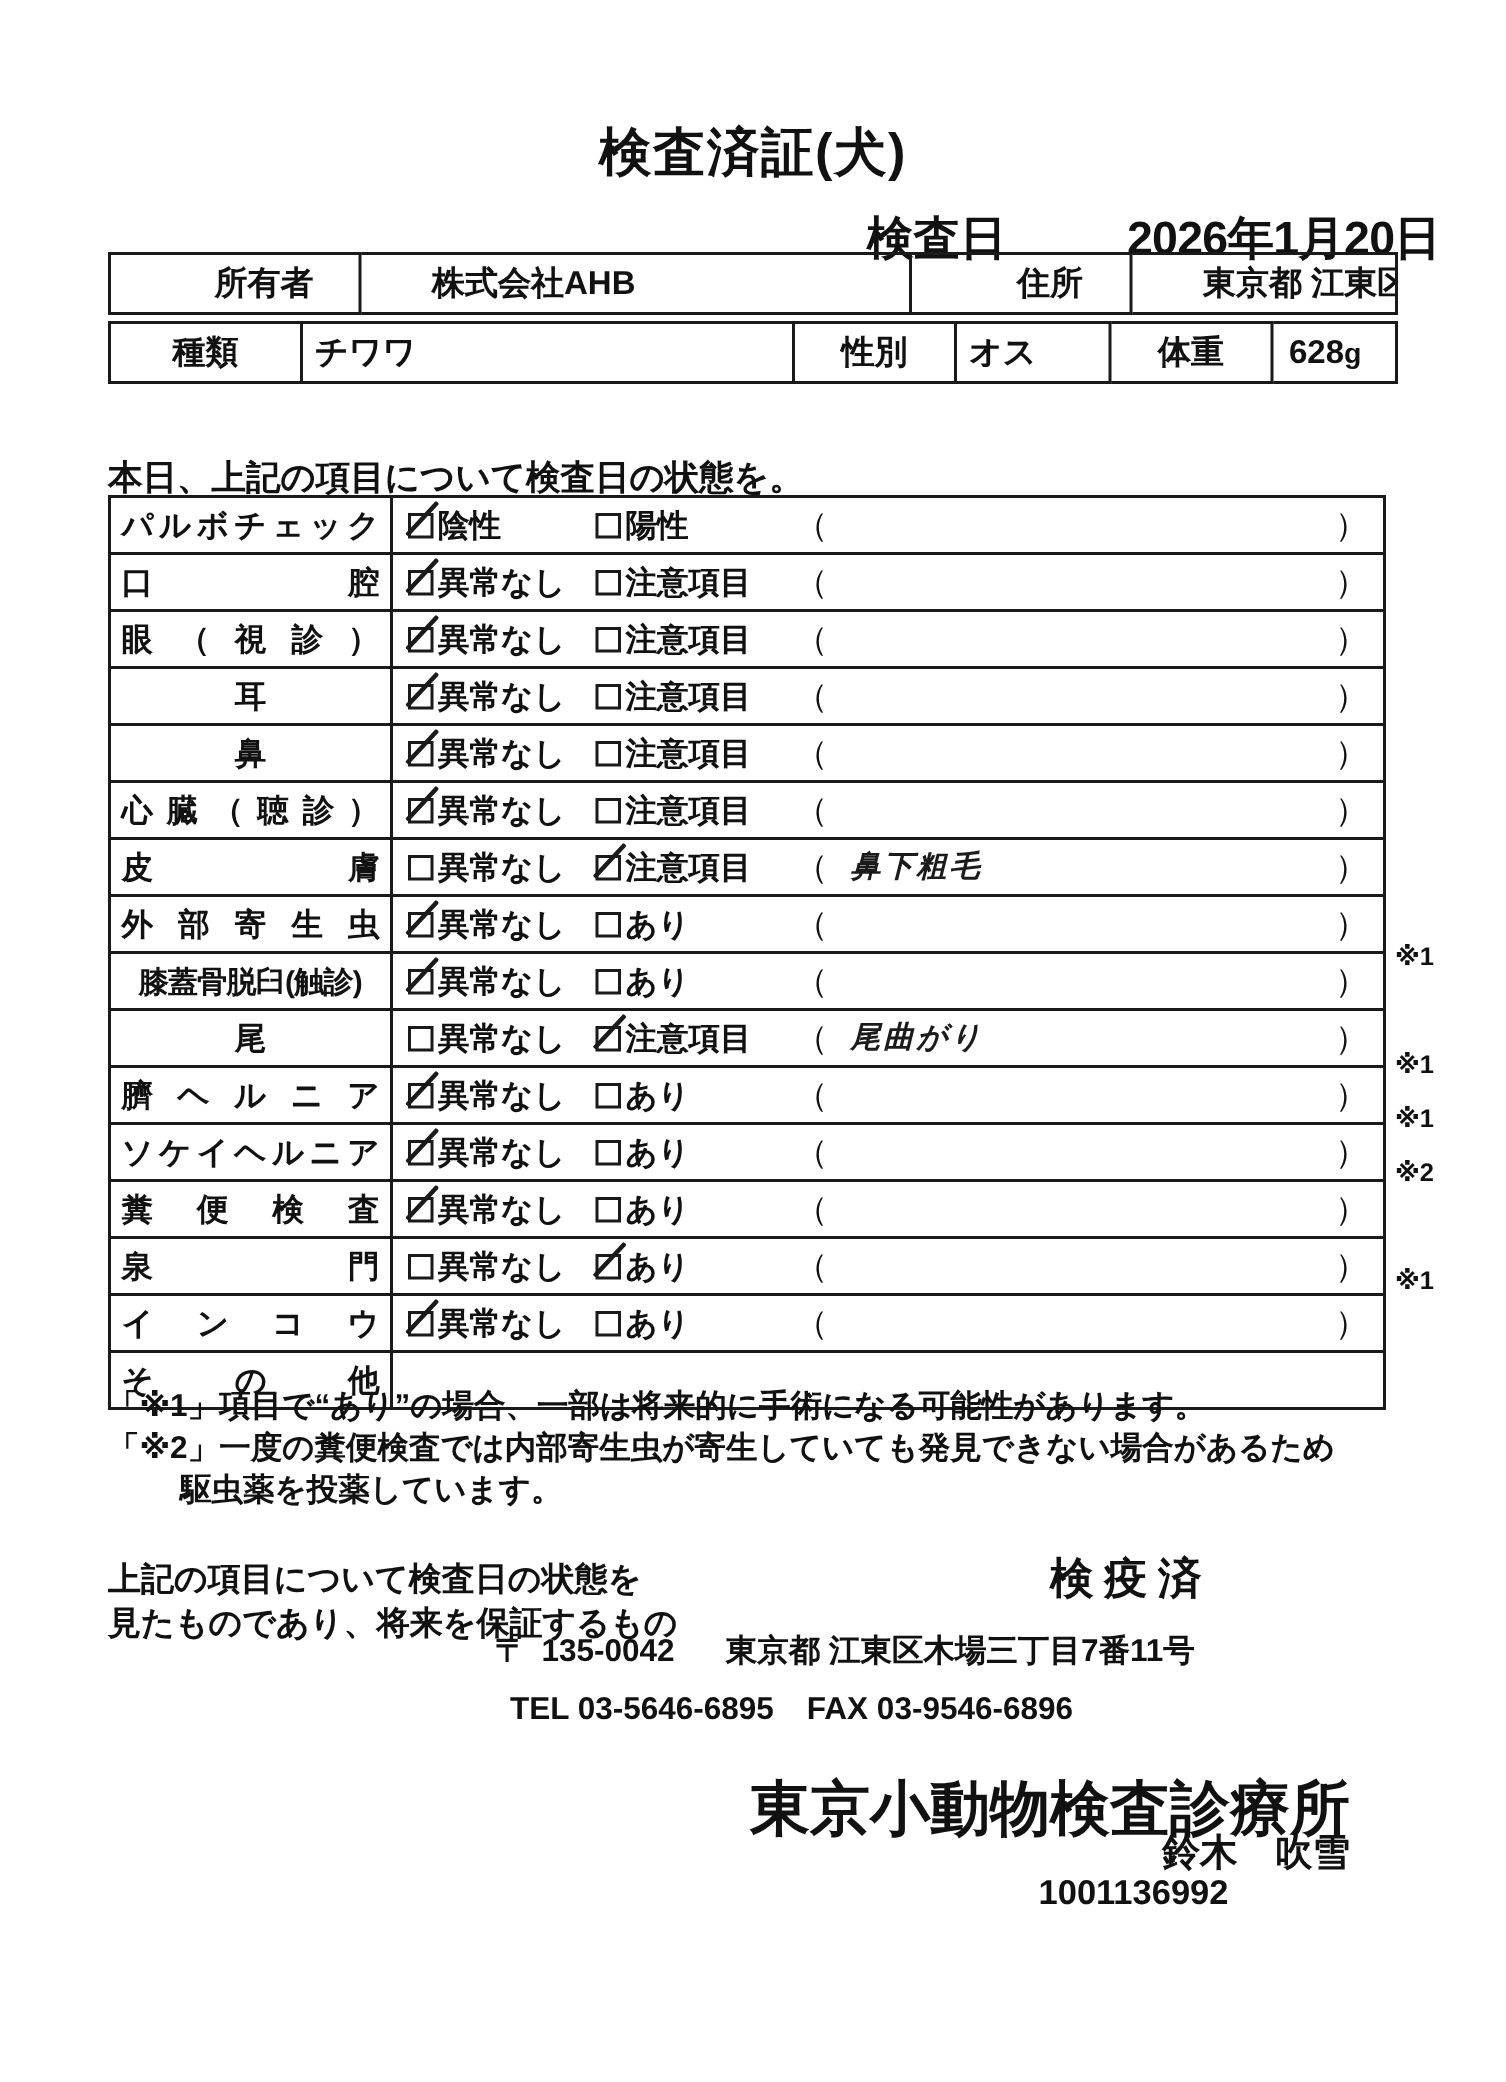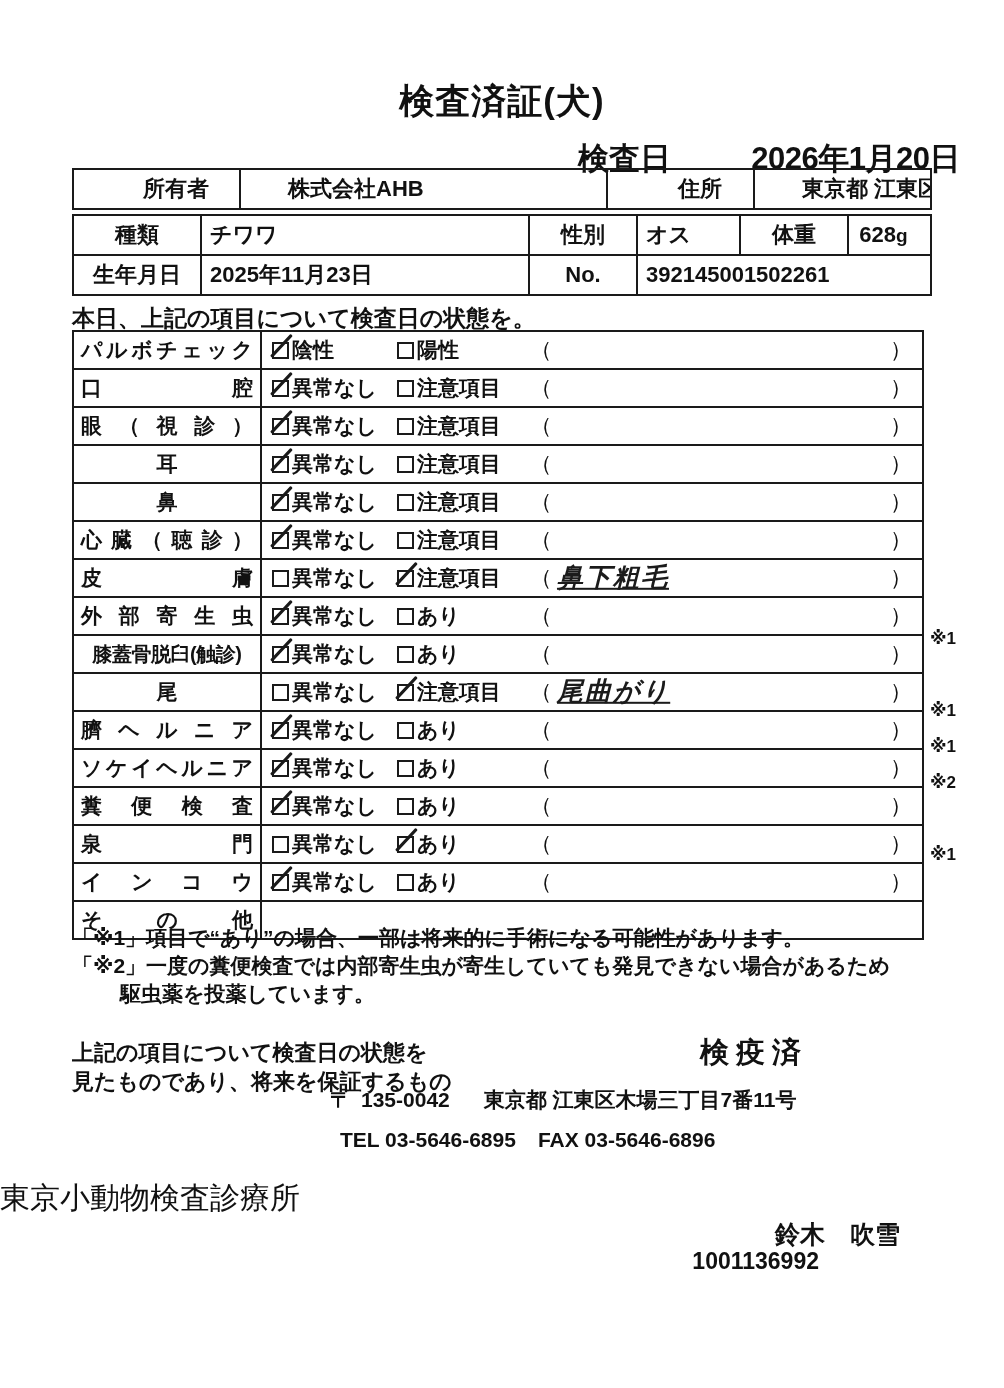--- a/index.html
+++ b/index.html
@@ -201,30 +201,29 @@
   .paren-close {
     position: absolute;
     right: 10px;
     top: 50%;
     transform: translateY(-50%);
     font-size: 22px;
     font-weight: 400;
   }
   .hand-note {
     position: absolute;
-    left: 295px;
+    left: 305px;
     top: 50%;
     transform: translateY(-52%);
     font-family: "DejaVu Serif", serif;
-    font-size: 26px;
+    font-size: 20px;
     font-weight: 700;
     font-style: italic;
     letter-spacing: 2px;
     color: #1b1b1b;
-    text-decoration: underline;
   }
 
   .note-col {
     position: absolute;
     left: 930px;
     width: 60px;
     font-size: 17px;
     font-weight: 700;
     text-align: left;
   }
@@ -281,23 +280,23 @@
     font-size: 21px;
     font-weight: 700;
   }
   .tel-line .fax-part { margin-left: 22px; }
 
   .clinic-name {
     position: absolute;
     left: 0;
     top: 1178px;
     width: 900px;
-    text-align: left;
-    font-size: 30px;
-    font-weight: 400;
+    text-align: right;
+    font-size: 40px;
+    font-weight: 700;
   }
   .clinic-person {
     position: absolute;
     left: 0;
     top: 1218px;
     width: 900px;
     text-align: right;
     font-size: 25px;
     font-weight: 700;
   }
@@ -337,26 +336,20 @@
         <tr>
       <td class="lbl-c" style="width:110px;">種類</td>
       <td class="lbl-l" style="width:310px;">チワワ</td>
       <td class="lbl-c" style="width:90px;">性別</td>
       <td class="lbl-l" style="width:85px;">オス</td>
       <td class="lbl-c" style="width:90px;">体重</td>
       <td class="weight-cell">
         <span>628</span><span class="weight-unit">g</span>
       </td>
     </tr>
-    <tr>
-      <td class="lbl-c">生年月日</td>
-      <td class="lbl-l">2025年11月23日</td>
-      <td class="lbl-c">No.</td>
-      <td class="lbl-l" colspan="3">392145001502261</td>
-    </tr>
   </tbody>
     </table>
 
   <div class="intro-line">本日、上記の項目について検査日の状態を。</div>
 
   <table class="tbl" id="checklist-table">
     <tbody id="checklist-body">
         <tr>
           <td class="ck-label">
             <span class="sp-just">
@@ -705,20 +698,20 @@
     <div>見たものであり、将来を保証するもの</div>
   </div>
 
   <div class="stamp">検疫済</div>
 
   <div class="addr-line">
     <span class="zip-mark">〒</span><span class="zip-num">135-0042</span><span>東京都 江東区木場三丁目7番11号</span>
   </div>
 
   <div class="tel-line">
-    <span>TEL 03-5646-6895</span><span class="fax-part">FAX 03-5646-6896</span>
+    <span>TEL 03-5646-6895</span><span class="fax-part">FAX 03-9546-6896</span>
   </div>
 
   <div class="clinic-name">東京小動物検査診療所</div>
   <div class="clinic-person">鈴木　吹雪</div>
   <div class="serial">1001136992</div>
 
 </div>
 
 </body></html>

